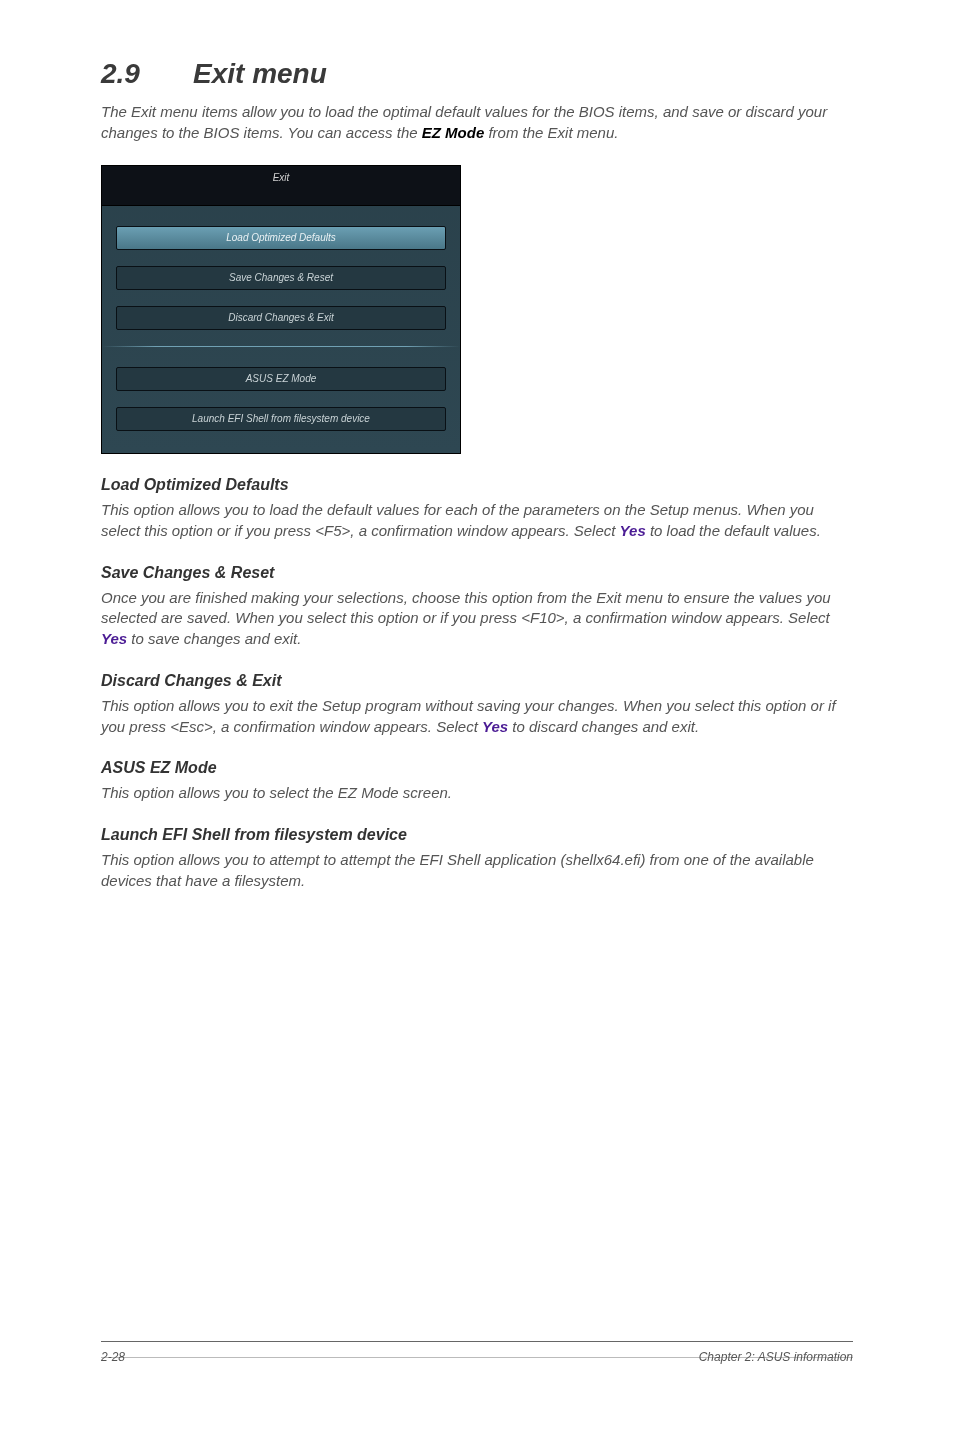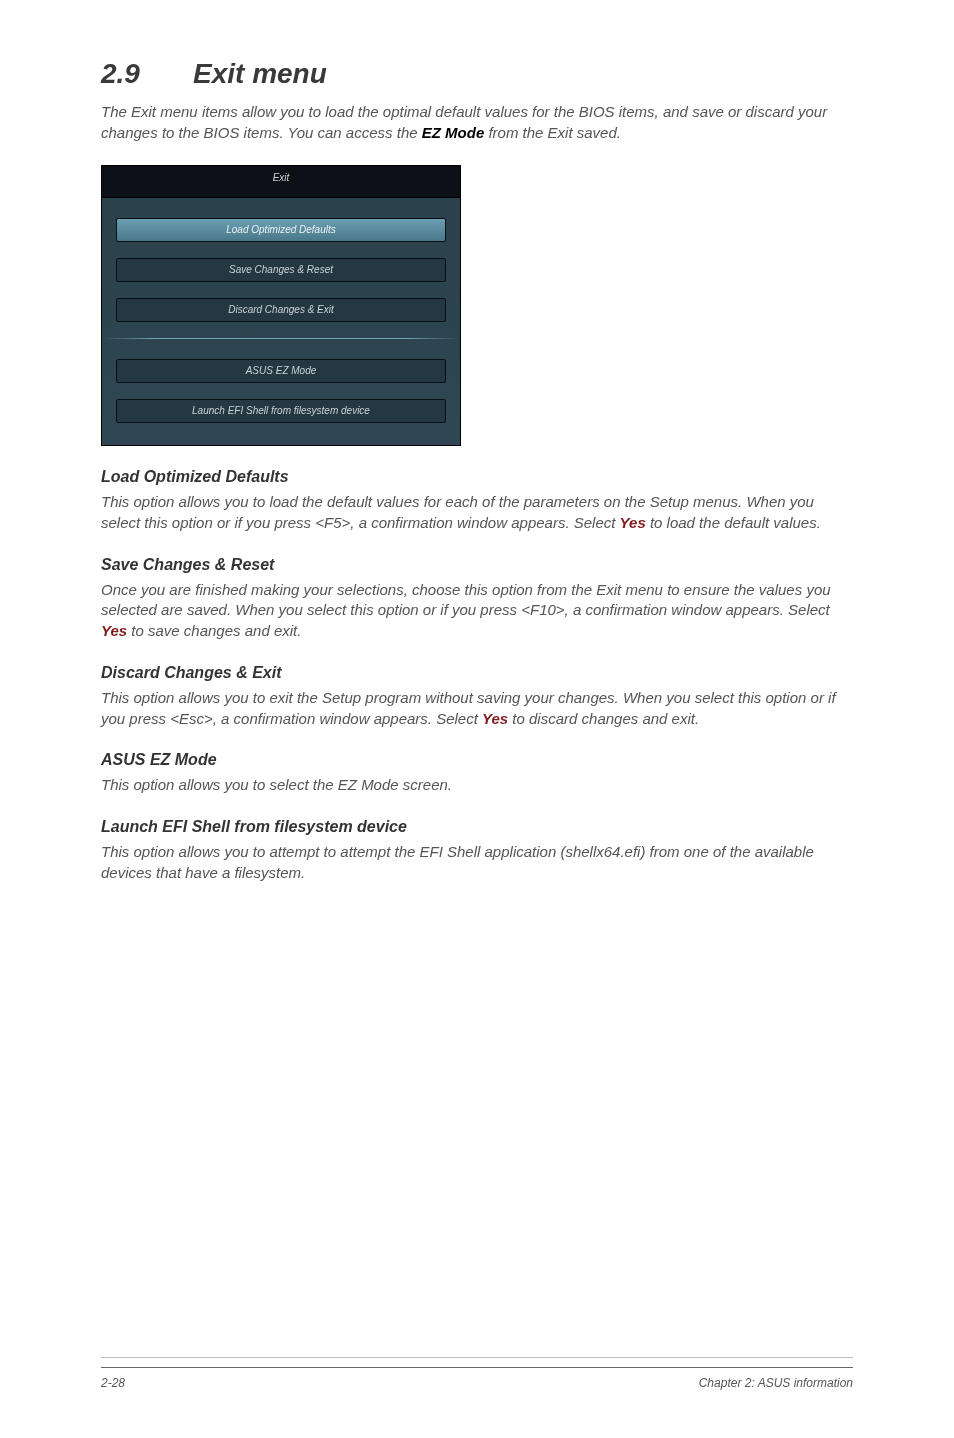--- a/index.html
+++ b/index.html
@@ -26,21 +26,21 @@
     .intro b { color: #000000; }
 
     .bios-panel {
       width: 360px;
       background: #2d4650;
       background: linear-gradient(#2a414b, #2e4752);
       border: 1px solid #000;
       padding: 0 0 14px 0;
     }
     .bios-titlebar {
-      height: 32px;
+      height: 40px;
       background: #0d1117;
       color: #d0d0d0;
       font-size: 10px;
       text-align: center;
       line-height: 24px;
       border-bottom: 1px solid #000;
     }
     .bios-body { padding: 20px 14px 6px 14px; }
     .bios-btn {
       height: 24px;
@@ -69,25 +69,25 @@
       font-weight: bold;
       color: #333;
       margin-top: 22px;
       margin-bottom: 6px;
     }
     .section-p {
       font-size: 15px;
       line-height: 1.38;
       color: #555;
     }
-    .section-p b { color: #7f1d1d; }
+    .section-p b { color: #4c1d95; }
 
     .footer {
       position: absolute;
-      bottom: 48px;
+      bottom: 74px;
       left: 101px;
       right: 101px;
       border-top: 1px solid #666;
       padding-top: 8px;
       font-size: 12px;
       color: #555;
       display: flex;
       justify-content: space-between;
     }
     hr.footer-rule2 {
@@ -100,21 +100,21 @@
     }
   </style>
 </head>
 <body>
 
 <h1 class="heading-1">
   <span class="num">2.9</span><span>Exit menu</span>
 </h1>
 
 <p class="intro">
-  <span>The Exit menu items allow you to load the optimal default values for the BIOS items, and save or discard your changes to the BIOS items. You can access the </span><b>EZ Mode</b><span> from the Exit saved.</span>
+  <span>The Exit menu items allow you to load the optimal default values for the BIOS items, and save or discard your changes to the BIOS items. You can access the </span><b>EZ Mode</b><span> from the Exit menu.</span>
 </p>
 
 <div class="bios-panel">
   <div class="bios-titlebar">Exit</div>
   <div class="bios-body">
     <div class="bios-btn highlight">Load Optimized Defaults</div>
     <div class="bios-btn">Save Changes &amp; Reset</div>
     <div class="bios-btn">Discard Changes &amp; Exit</div>
     <div class="bios-divider"></div>
     <div class="bios-btn">ASUS EZ Mode</div>

